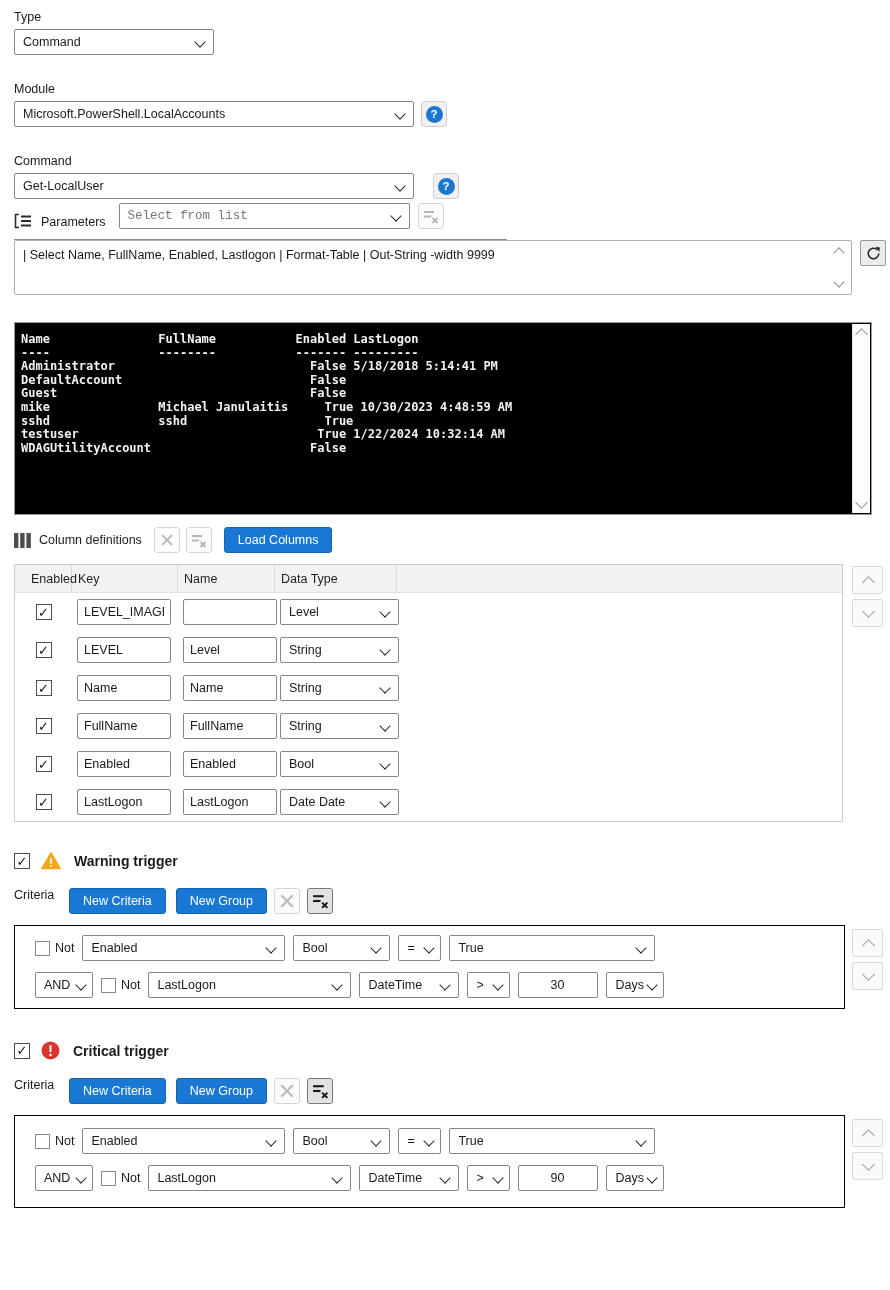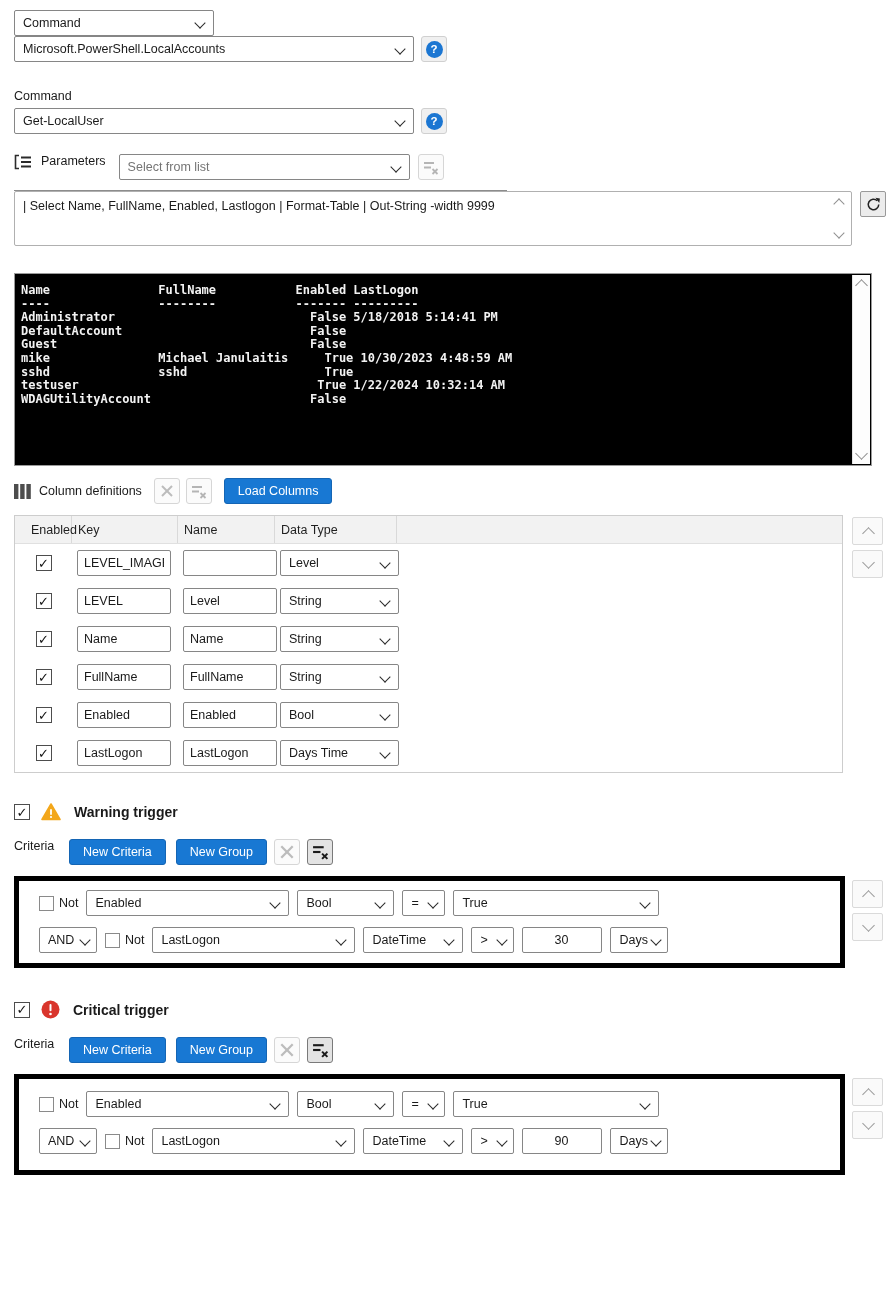--- a/index.html
+++ b/index.html
@@ -1,21 +1,21 @@
 <!DOCTYPE html>
 <html><head>
 <meta charset="utf-8">
 <style>
   html,body{margin:0;padding:0;background:#fff;}
   .page{position:relative;width:890px;height:1290px;font-family:"Liberation Sans","DejaVu Sans",sans-serif;color:#1a1a1a;font-size:12.5px;box-sizing:border-box;padding:10px 0 0 14px;overflow:hidden;}
   .lbl{font-size:12.5px;color:#1a1a1a;margin-bottom:5px;}
   
   .sel{position:relative;display:flex;align-items:center;height:26px;background:#fff;border:1px solid #868686;border-radius:2px;padding:0 24px 0 8px;box-sizing:border-box;font-size:12.5px;color:#1a1a1a;cursor:default;}
   .sel .chev{position:absolute;right:9px;top:8px;width:7px;height:7px;border-right:1.6px solid #2b2b2b;border-bottom:1.6px solid #2b2b2b;transform:rotate(45deg);}
-  .sel.ph{color:#757575;}
+  .sel.ph{color:#757575;font-family:Liberation Mono, monospace;}
   .txtin{height:26px;border:1px solid #868686;border-radius:2px;box-sizing:border-box;padding:0 6px;font-size:12.5px;font-family:inherit;color:#1a1a1a;background:#fff;}
   .w200{width:200px;} .w400{width:400px;}
   .mt-a{margin-top:27px;}
   .row{display:flex;}
   
   .sqbtn{width:26px;height:26px;border:1px solid #d6d6d6;background:#fbfbfb;border-radius:3px;display:flex;align-items:center;justify-content:center;box-sizing:border-box;}
   .sqbtn.en{background:#e3e3e3;border:1px solid #7a7a7a;}
   .helpbtn{width:26px;height:26px;border:1px solid #d0d0d0;background:#f0f0f0;border-radius:3px;display:flex;align-items:center;justify-content:center;box-sizing:border-box;}
   .helpcirc{width:17px;height:17px;border-radius:50%;background:#1b76d2;color:#fff;font-size:11.5px;font-weight:bold;display:flex;align-items:center;justify-content:center;}
   .bluebtn{height:26px;background:#1878d3;border:1px solid #1465b4;border-radius:3px;color:#fff;font-size:12.5px;font-family:inherit;padding:0 13px;display:flex;align-items:center;box-sizing:border-box;cursor:default;}
@@ -51,55 +51,57 @@
   .udbtn{width:31px;height:28px;background:#fafafa;border:1px solid #dadada;border-radius:2px;position:relative;box-sizing:border-box;}
   .udbtn i{position:absolute;left:11px;width:8px;height:8px;border-right:1.6px solid #9a9a9a;border-bottom:1.6px solid #9a9a9a;display:block;}
   .udbtn.u i{top:11px;transform:rotate(-135deg);}
   .udbtn.d i{top:7px;transform:rotate(45deg);}
   
   .trighead{display:flex;align-items:center;gap:11px;}
   .trighead .title{font-size:14px;font-weight:bold;margin-left:2px;}
   .crittools{display:flex;align-items:flex-start;margin-top:18px;}
   .crittools .clabel{width:55px;}
   .critbox{position:relative;width:876px;}
-  .cbox{width:831px;border:5px solid #000000;box-sizing:border-box;background:#fff;padding:9px 0 10px 20px;}
+  .cbox{width:831px;border:1px solid #000000;box-sizing:border-box;background:#fff;padding:9px 0 10px 20px;}
   .crow{display:flex;align-items:center;gap:8px;}
   .crow + .crow{margin-top:11px;}
   .notgrp{display:flex;align-items:center;gap:5px;}
   .sel.f-field{width:203px;} .sel.f-type{width:97px;} .sel.f-op{width:43px;padding-right:20px;} .sel.f-op .chev{right:7px;}
   .sel.f-val{width:206px;text-align:right;} .sel.f-join{width:58px;padding-right:30px;} .sel.f-join .chev{right:7px;}
   .sel.f-type2{width:100px;} .sel.f-unit{width:58px;padding-right:20px;} .sel.f-unit .chev{right:7px;}
   .numin{width:80px;padding-left:31px;}
   hr.psep{border:none;border-top:1px solid #8c8c8c;width:493px;margin:10px 0 0 0;}
-  .ptools{display:flex;align-items:flex-start;margin-top:20px;}
+  .ptools{display:flex;align-items:flex-end;margin-top:4px;}
   .coltools{display:flex;align-items:center;margin-top:12px;}
   svg{display:block;}
 </style>
 </head>
 <body>
 
 <div class="page">
 
+  <div class="lbl">Type</div>
   <div class="sel w200">
     <span>Command</span>
     <span class="chev"></span>
   </div>
 
+  <div class="lbl mt-a">Module</div>
   <div class="row" style="gap:7px;">
     <div class="sel w400">
       <span>Microsoft.PowerShell.LocalAccounts</span>
       <span class="chev"></span>
     </div>
     <div class="helpbtn">
       <span class="helpcirc">?</span>
     </div>
   </div>
 
   <div class="lbl mt-a">Command</div>
-  <div class="row" style="gap:7px;">
+  <div class="row" style="gap:19px;">
     <div class="sel w400">
       <span>Get-LocalUser</span>
       <span class="chev"></span>
     </div>
     <div class="helpbtn">
       <span class="helpcirc">?</span>
     </div>
   </div>
 
   <div class="ptools">
@@ -264,21 +266,21 @@
         <div></div>
       </div>
       <div class="trow">
         <div class="ccell">
             <div class="cb">✓</div>
           </div>
         <div><input class="txtin" value="LastLogon" style=""></div>
         <div><input class="txtin" value="LastLogon" style=""></div>
         <div>
             <div class="sel">
-              <span>Days Time</span>
+              <span>Date Date</span>
               <span class="chev"></span>
             </div>
           </div>
         <div></div>
       </div>
     </div>
     <div class="updnstack">
       <div class="udbtn u">
           <i></i>
         </div>

